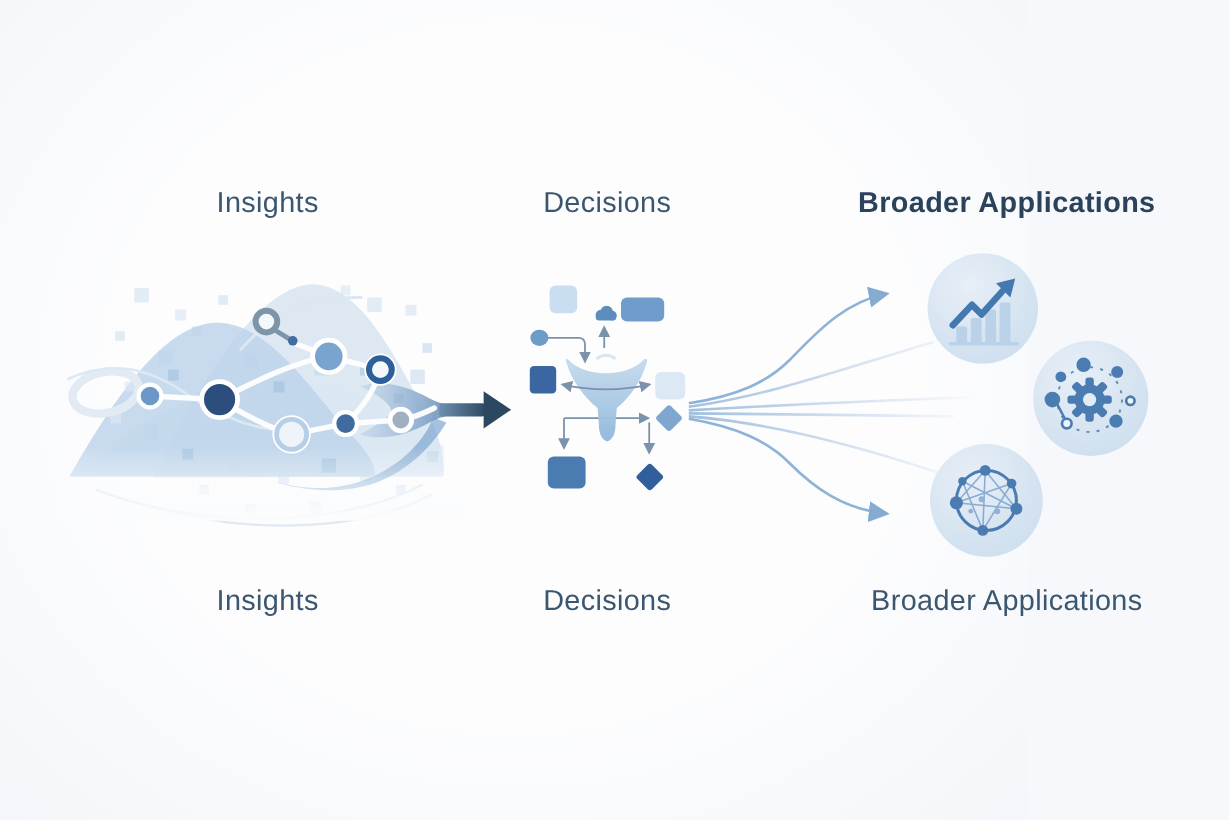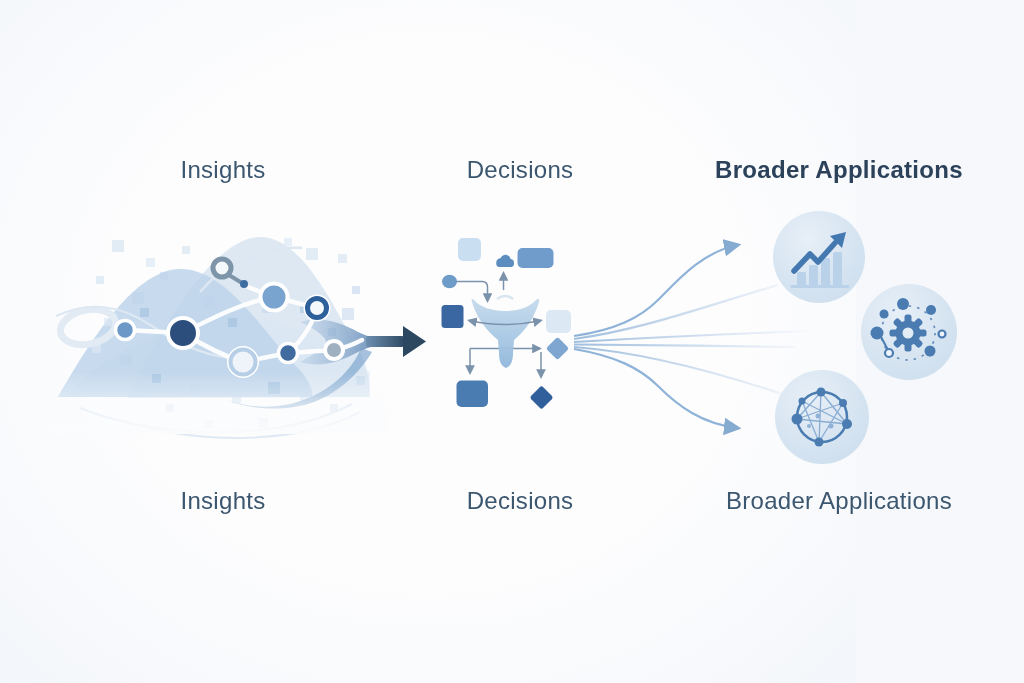--- a/index.html
+++ b/index.html
@@ -21,21 +21,21 @@
     font-size: 24px;
     letter-spacing: 0.3px;
     color: #3b566f;
     white-space: nowrap;
     user-select: none;
   }
   .stage-label.emph { font-weight: bold; color: #2b425a; }
   .row-top .stage-label { top: 156px; }
   .row-bottom .stage-label { top: 487px; }
   .pos-insights { left: 223px; }
-  .pos-decisions { left: 520px; }
+  .pos-decisions { left: 506px; }
   .pos-broader { left: 839px; }
 </style>
 </head>
 <body>
 
 <div class="canvas">
 
   <svg class="scene" width="1024" height="683" viewBox="0 0 1024 683">
     <defs>
       <linearGradient id="streamG" x1="300" y1="0" x2="400" y2="0" gradientUnits="userSpaceOnUse">

